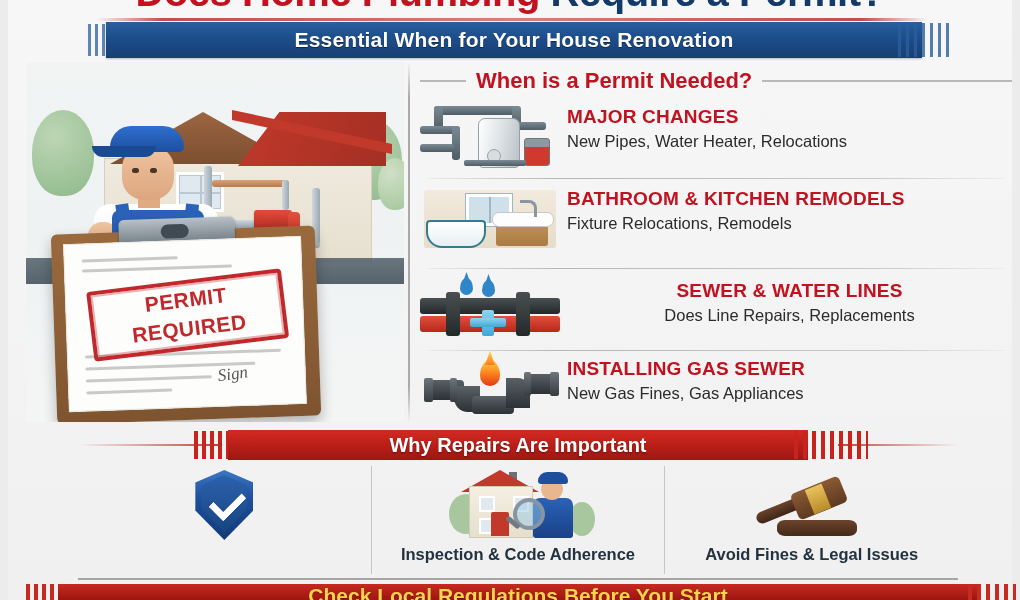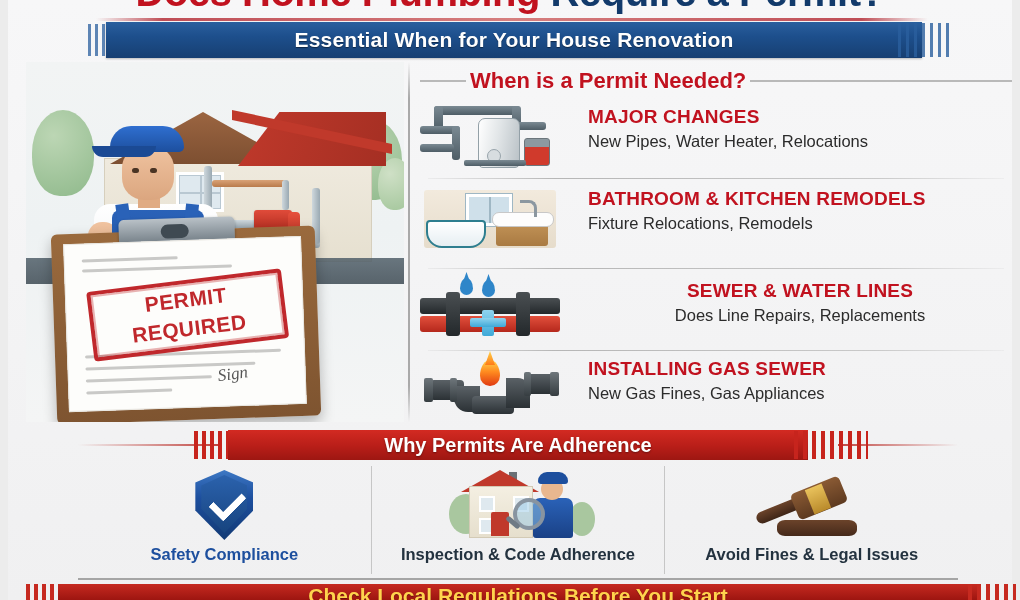--- a/index.html
+++ b/index.html
@@ -118,26 +118,26 @@
   .sig{position:absolute;right:22px;bottom:22px;width:66px;height:20px;
     border-bottom:2px solid transparent;color:#2b2b2b;font-family:"Liberation Serif",serif;
     font-style:italic;font-size:17px;transform:rotate(-6deg);opacity:.8;}
 
   
   .vdiv{position:absolute;left:400px;top:62px;width:2px;height:360px;
     background:linear-gradient(180deg,rgba(160,160,160,0),#a9a9a9 10%,#a9a9a9 90%,rgba(160,160,160,0));}
 
   
   .right-col{position:absolute;left:412px;top:62px;width:592px;height:360px;}
-  .sec-head{position:absolute;left:0;top:4px;width:592px;height:30px;display:flex;align-items:center;gap:4px;}
+  .sec-head{position:absolute;left:0;top:4px;width:592px;height:30px;display:flex;align-items:center;gap:10px;}
   .sec-head .ln{flex:0 0 46px;height:2px;background:#b9b9b9;}
   .sec-head .ln.long{flex:1;}
   .sec-title{color:#c1121f;font-size:22px;font-weight:bold;white-space:nowrap;
     text-shadow:0 1px 0 rgba(255,255,255,.6);}
-  .item{position:absolute;left:0;width:592px;display:flex;align-items:flex-start;gap:28px;}
+  .item{position:absolute;left:0;width:592px;display:flex;align-items:flex-start;gap:7px;}
   .item .ico{flex:0 0 140px;height:62px;position:relative;}
   .item .txt{flex:1;padding-top:2px;}
   .it-title{color:#c1121f;font-size:19px;font-weight:bold;line-height:21px;letter-spacing:.2px;}
   .it-sub{color:#2b2b2b;font-size:16.5px;line-height:22px;margin-top:3px;}
   .hdiv{position:absolute;left:8px;width:576px;height:1px;
     background:linear-gradient(90deg,rgba(180,180,180,.15),#b6b6b6 22%,#c9c9c9 78%,rgba(180,180,180,.12));}
 
   
   .ic-pipe{position:absolute;background:linear-gradient(180deg,#7b8a93,#4e5d66);border-radius:3px;}
   .tank{position:absolute;left:58px;top:14px;width:40px;height:48px;border-radius:7px 7px 5px 5px;
@@ -416,32 +416,31 @@
       </div>
     </div>
   </div>
 
   <div class="red-band">
     <div class="rb-lineL"></div>
     <div class="rb-lineR"></div>
     <div class="rb-frayL"></div>
     <div class="rb-core"></div>
     <div class="rb-frayR"></div>
-    <div class="rb-txt">Why Permits Are Adherence</div>
+    <div class="rb-txt">Why Repairs Are Important</div>
   </div>
 
   <div class="cards">
 
     <div class="card">
       <div class="card-art">
         <div class="shield"></div>
         <div class="shield-in"></div>
         <div class="check"></div>
       </div>
-      <div class="card-label lbl-blue">Safety Compliance</div>
     </div>
 
     <div class="card">
       <div class="card-art">
         <div class="bush" style="left:6px;top:26px;width:34px;height:40px;"></div>
         <div class="bush" style="left:126px;top:34px;width:26px;height:34px;"></div>
         <div class="c-chim"></div>
         <div class="c-roof"></div>
         <div class="c-house"></div>
         <div class="c-win" style="left:36px;top:28px;"></div>

